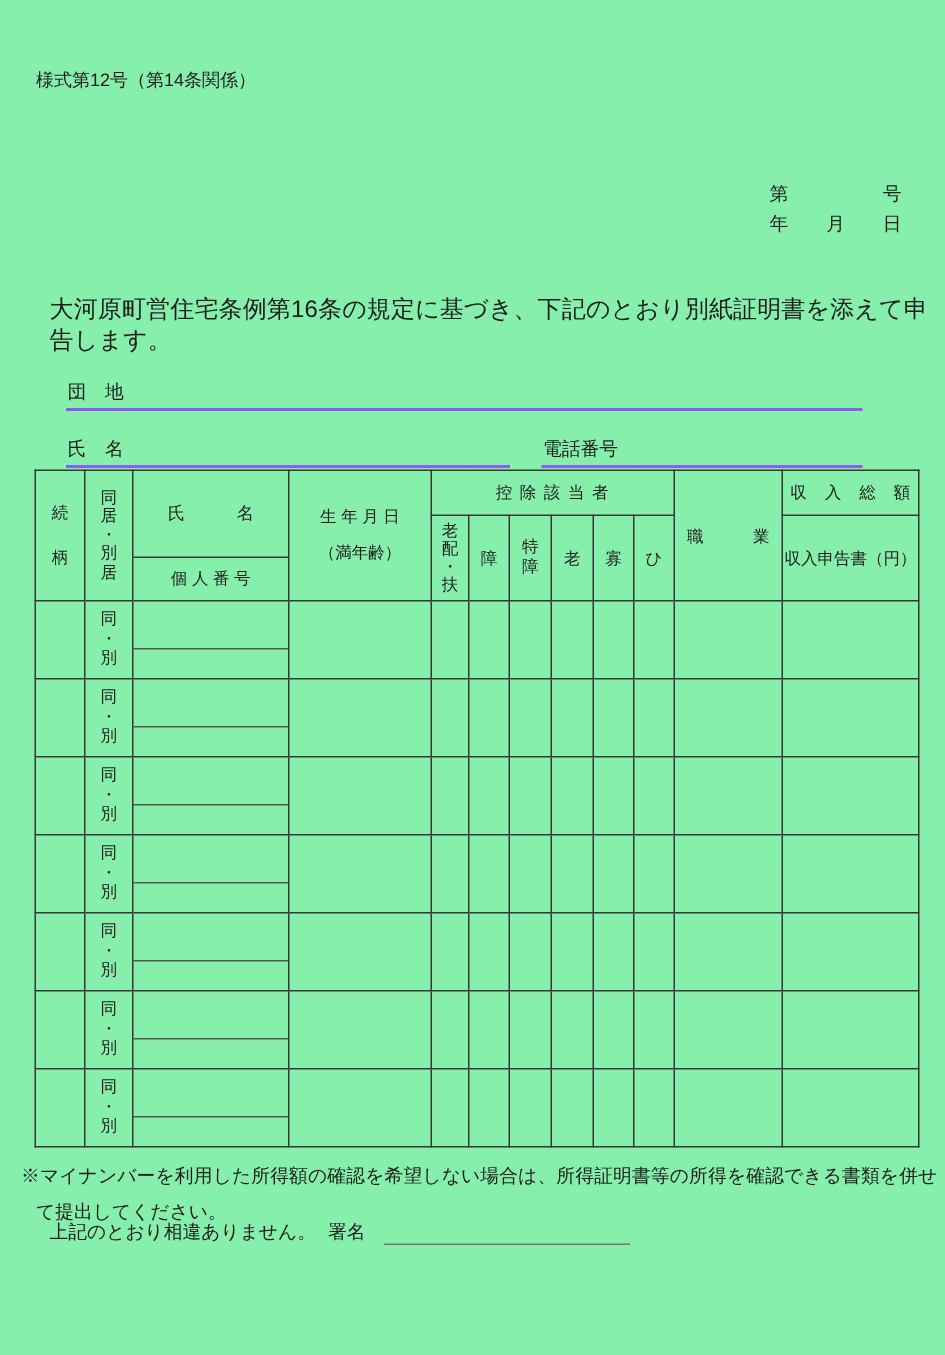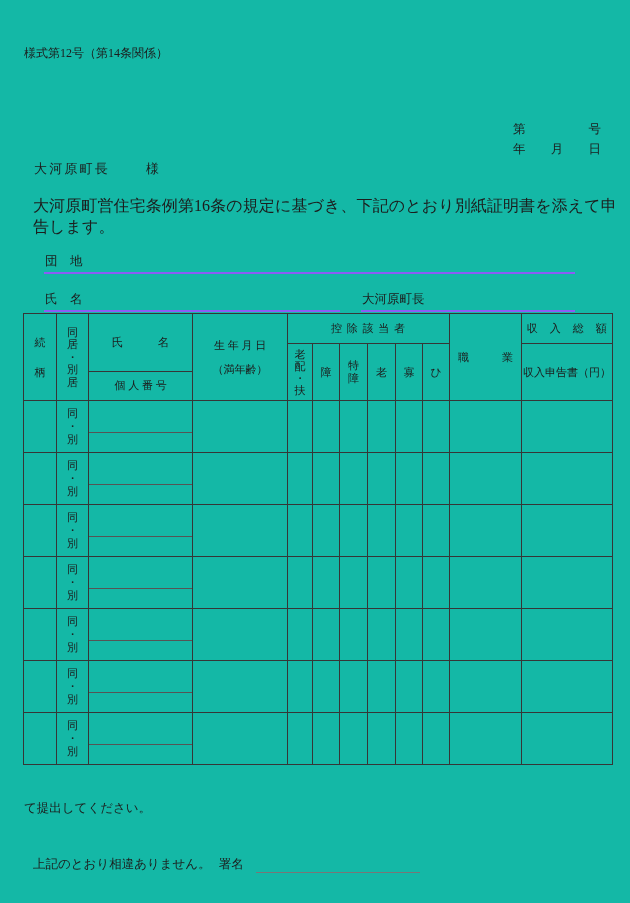--- a/index.html
+++ b/index.html
@@ -1,19 +1,19 @@
 <!DOCTYPE html>
 <html><head>
 <meta charset="utf-8">
 <style>
   * { margin:0; padding:0; box-sizing:border-box; }
   html,body { background:#ffffff; }
   .page {
-    position:relative; width:630px; height:903px; background:#14b8a6;
-    font-family:Liberation Serif, serif; color:#1c1c1c;
+    position:relative; width:630px; height:903px; background:#86efac;
+    font-family:Liberation Sans, sans-serif; color:#1c1c1c;
     overflow:hidden;
   }
   .abs { position:absolute; }
 
   .form-number { left:24px; top:45px; font-size:12px; }
   .doc-title { left:0; right:0; top:82px; text-align:center; font-size:15px; letter-spacing:2px; }
 
   .docnum-block { left:513px; top:119px; width:88px; font-size:12.5px; }
   .docnum-row { display:flex; justify-content:space-between; line-height:20px; }
 
@@ -54,21 +54,21 @@
 
   .row-split { height:50px; display:flex; flex-direction:column; }
   .row-split .top { height:31px; border-bottom:1px solid #555555; }
   .row-split .bot { flex:1; }
 
   .cell-res { font-size:10.5px; line-height:13px; }
 
   
   .note1 { left:14px; top:776px; font-size:12.5px; letter-spacing:0.1px; }
   .note2 { left:24px; top:800px; font-size:12.5px; }
-  .sig-row { left:33px; top:855px; display:flex; align-items:flex-end; font-size:12.5px; line-height:18px; }
+  .sig-row { left:33px; top:812px; display:flex; align-items:flex-end; font-size:12.5px; line-height:18px; }
   .sig-label { margin-left:8px; }
   .sig-line { width:164px; height:17px; border-bottom:1px solid #777777; margin-left:12px; }
 </style>
 </head>
 <body>
 
 <div class="page">
 
   <div class="abs form-number">様式第12号（第14条関係）</div>
 
@@ -78,34 +78,31 @@
       <span>第</span>
       <span>号</span>
     </div>
     <div class="docnum-row">
       <span>年</span>
       <span>月</span>
       <span>日</span>
     </div>
   </div>
 
-  <div class="abs addressee">
-    <span>大河原町長</span><span class="honorific">様</span>
-  </div>
 
   <div class="abs declaration">大河原町営住宅条例第16条の規定に基づき、下記のとおり別紙証明書を添えて申告します。</div>
 
   <div class="abs field field-danchi">
     <span class="lbl">団　地</span>
   </div>
   <div class="abs field field-name">
     <span class="lbl">氏　名</span>
   </div>
   <div class="abs field field-phone">
-    <span class="lbl">大河原町長</span>
+    <span class="lbl">電話番号</span>
   </div>
 
   <div class="abs tbl-wrap">
     <table class="main">
       <colgroup>
         <col style="width:33px">
           <col style="width:32px">
           <col style="width:104px">
           <col style="width:95px">
         <col style="width:25px">
@@ -303,20 +300,21 @@
       <td></td>
       <td></td>
       <td></td>
       <td></td>
       <td></td>
     </tr>
   </tbody>
     </table>
   </div>
 
+  <div class="abs note1">※マイナンバーを利用した所得額の確認を希望しない場合は、所得証明書等の所得を確認できる書類を併せ</div>
   <div class="abs note2">て提出してください。</div>
 
   <div class="abs sig-row">
     <span>上記のとおり相違ありません。</span>
     <span class="sig-label">署名</span>
     <span class="sig-line"></span>
   </div>
 
 </div>
 

